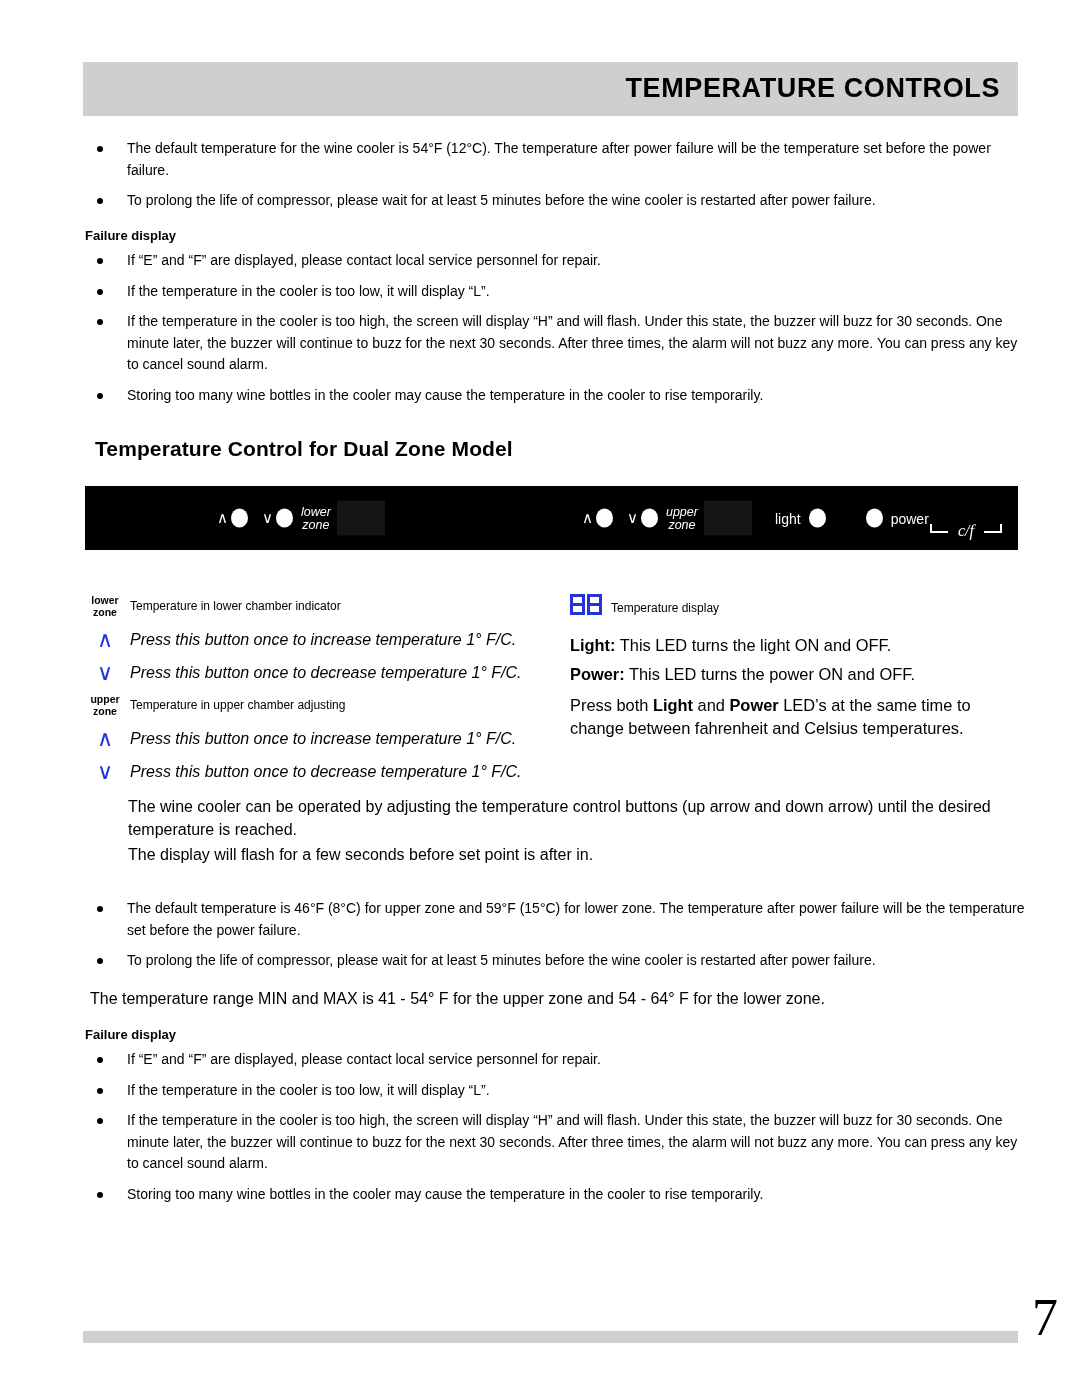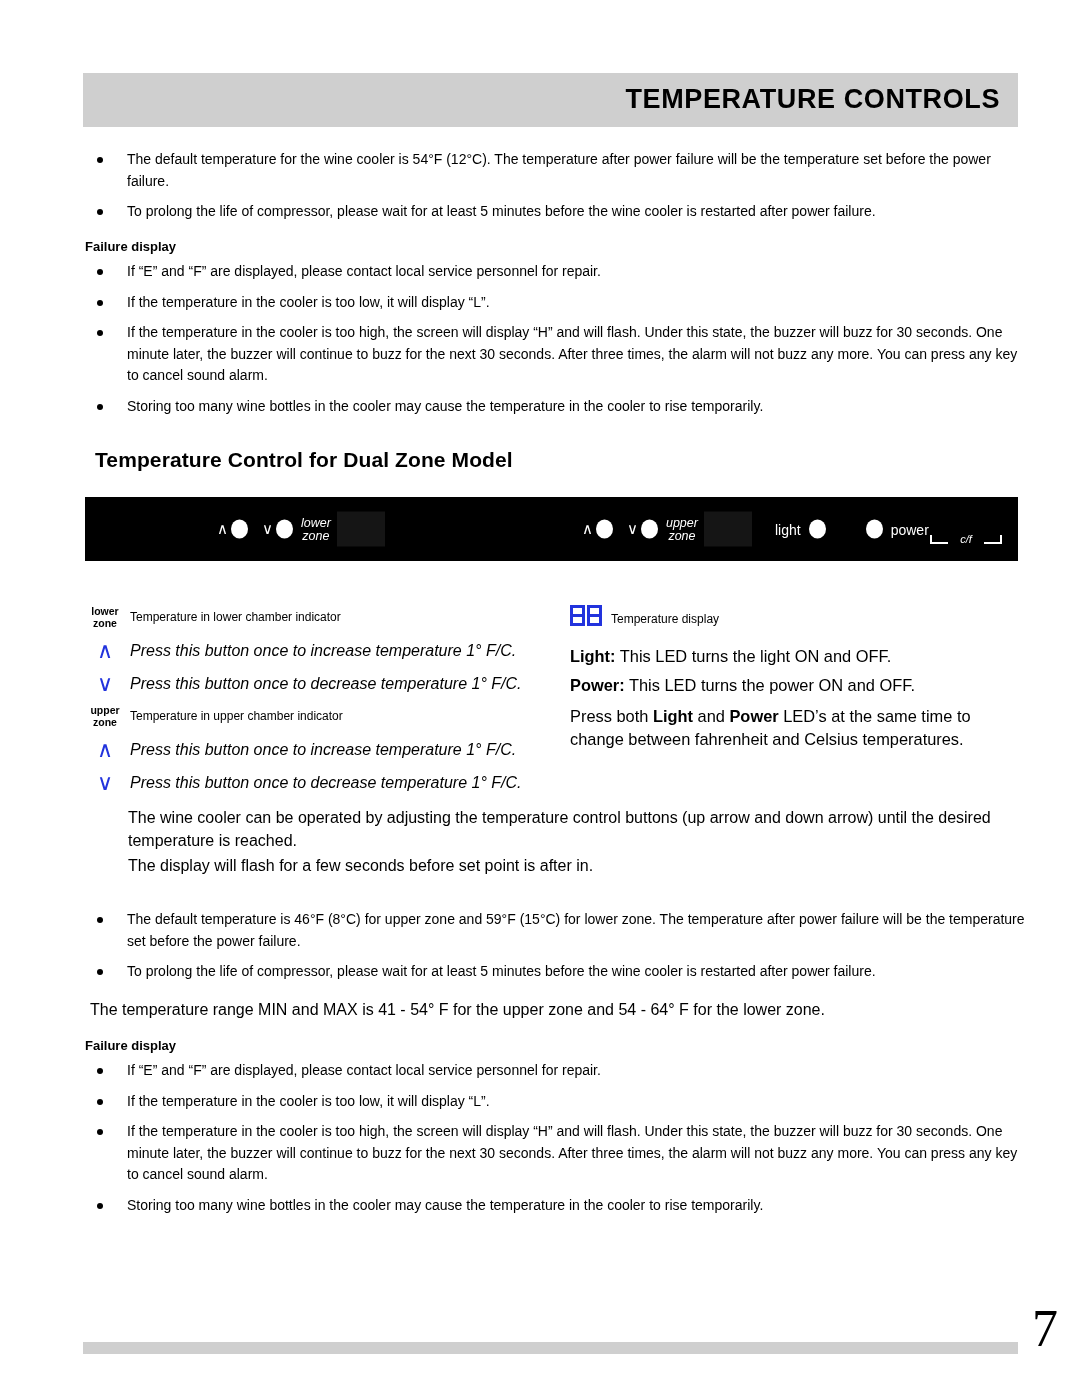--- a/index.html
+++ b/index.html
@@ -11,21 +11,21 @@
     width: 1080px;
     height: 1397px;
     position: relative;
     font-family: "Liberation Sans", sans-serif;
     color: #000000;
     overflow: hidden;
   }
 
   .page {
     position: absolute;
-    left: 0; top: 11px;
+    left: 0; top: 0;
     width: 1080px;
     height: 1155px;
   }
 
   
   .header-bar {
     position: absolute;
     left: 83px;
     top: 62px;
     width: 935px;
@@ -149,22 +149,23 @@
   .cf-bracket .barR { right: 0; width: 18px; }
   .cf-bracket .tickL { position: absolute; left: 0;  top: 2px; width: 1.6px; height: 8px; background:#fff; }
   .cf-bracket .tickR { position: absolute; right: 0; top: 2px; width: 1.6px; height: 8px; background:#fff; }
   .cf-bracket .cf-text {
     position: absolute;
     left: 22px;
     top: 0;
     width: 28px;
     text-align: center;
     color: #ffffff;
-    font-size: 11px;
+    font-size: 16px;
     font-style: italic;
+    font-family: Liberation Serif, serif;
   }
 
   
   .legend-left {
     position: absolute;
     left: 84px;
     top: 594px;
     width: 470px;
   }
   .legend-right {
@@ -374,21 +375,21 @@
     <div class="legend-row">
       <span class="legend-key chev-key">∨</span>
       <span class="legend-text">Press this button once to decrease temperature 1° F/C.</span>
     </div>
 
     <div class="legend-row">
       <span class="legend-key zone-key">
         <span>upper</span><br>
         <span>zone</span>
       </span>
-      <span class="legend-head">Temperature in upper chamber indicator</span>
+      <span class="legend-head">Temperature in upper chamber adjusting</span>
     </div>
 
     <div class="legend-row">
       <span class="legend-key chev-key">∧</span>
       <span class="legend-text">Press this button once to increase temperature 1° F/C.</span>
     </div>
 
     <div class="legend-row">
       <span class="legend-key chev-key">∨</span>
       <span class="legend-text">Press this button once to decrease temperature 1° F/C.</span>

